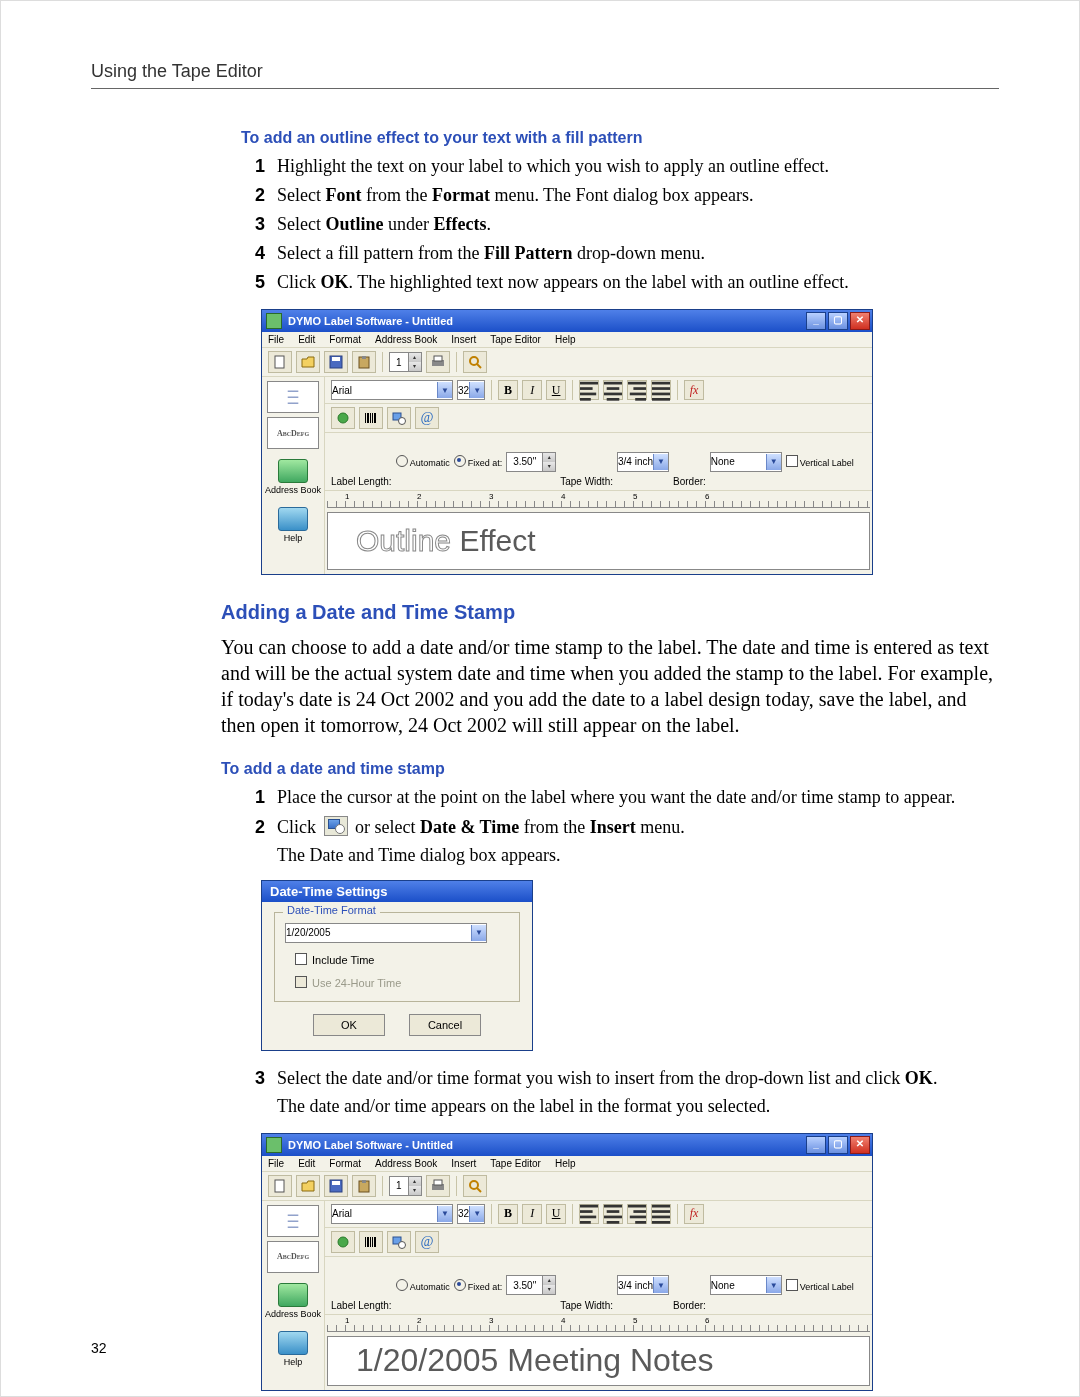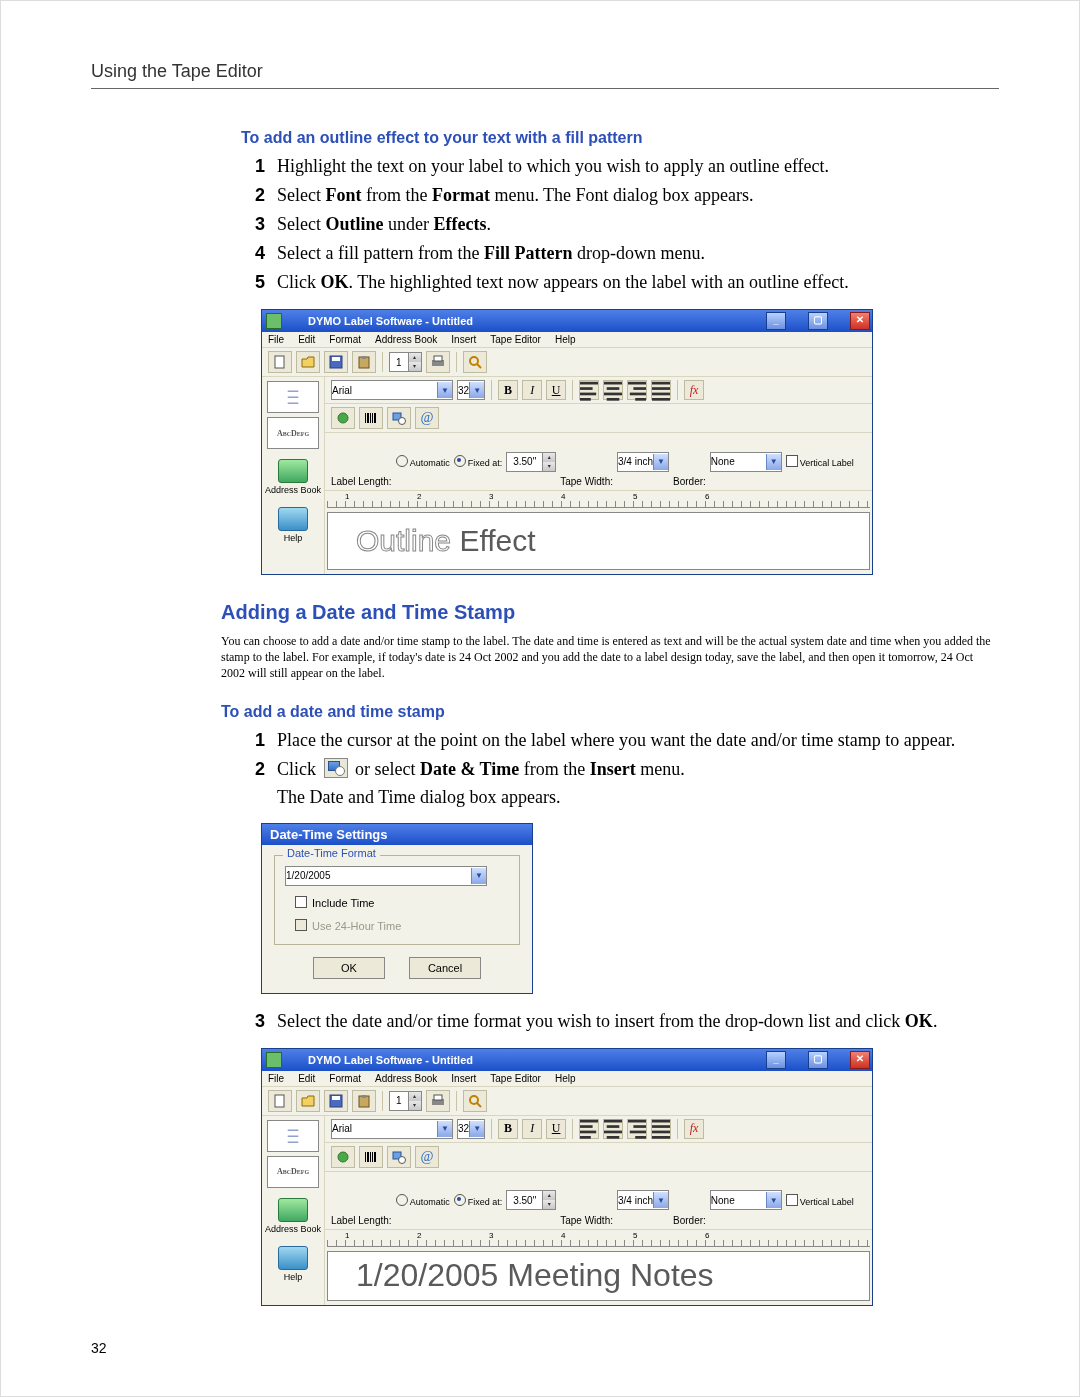--- a/index.html
+++ b/index.html
@@ -38,21 +38,21 @@
   }
   .h2 {
     font-family: Arial, Helvetica, sans-serif;
     font-weight: bold;
     color: #2c4fb8;
     font-size: 20px;
     margin: 26px 0 10px 130px;
   }
   .body-para {
     margin: 0 0 6px 130px;
-    font-size: 12px;
+    font-size: 20px;
     line-height: 1.3;
   }
   ol.steps {
     list-style: none;
     margin: 0 0 10px 150px;
     padding: 0;
   }
   ol.steps > li {
     display: flex;
     font-size: 18px;
@@ -119,21 +119,20 @@
     background: #f3f2e8;
   }
   .dymo-title {
     background: linear-gradient(#4f80e8, #1b4fc8);
     color: #fff;
     display: flex;
     align-items: center;
     padding: 2px 2px 2px 4px;
     font-size: 11px;
     font-weight: bold;
-    gap: 20px;
   }
   .dymo-title .ticon {
     width: 14px; height: 14px;
     background: #6bbf6b;
     border: 1px solid #2a6a2a;
     margin-right: 6px;
   }
   .dymo-title .spacer { flex: 1; }
   .winbtn {
     width: 18px; height: 16px;
@@ -578,20 +577,21 @@
         <button>Cancel</button>
       </div>
     </div>
   </div>
 
   <ol class="steps" style="margin-left:150px;">
     <li>
       <span class="num">3</span>
       <span class="txt">
         <span id="step3txt">Select the date and/or time format you wish to insert from the drop-down list and click <b>OK</b>.</span>
+        <span class="sub">The date and/or time appears on the label in the format you selected.</span>
       </span>
     </li>
   </ol>
 
   <div class="dymo-window" id="dymo2">
   <div class="dymo-title">
     <span class="ticon"></span>
     <span>DYMO Label Software - Untitled</span>
     <span class="spacer"></span>
     <span class="winbtn">_</span>

